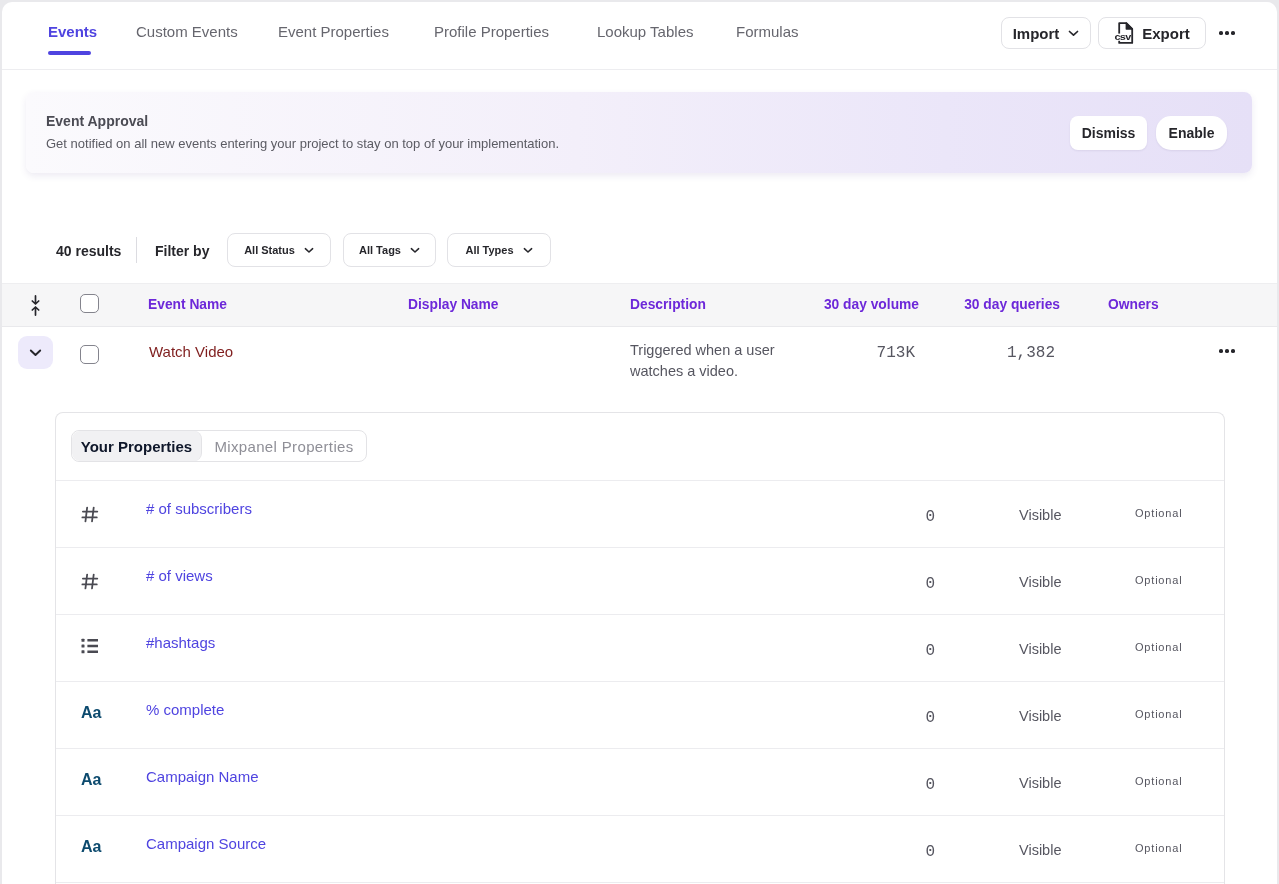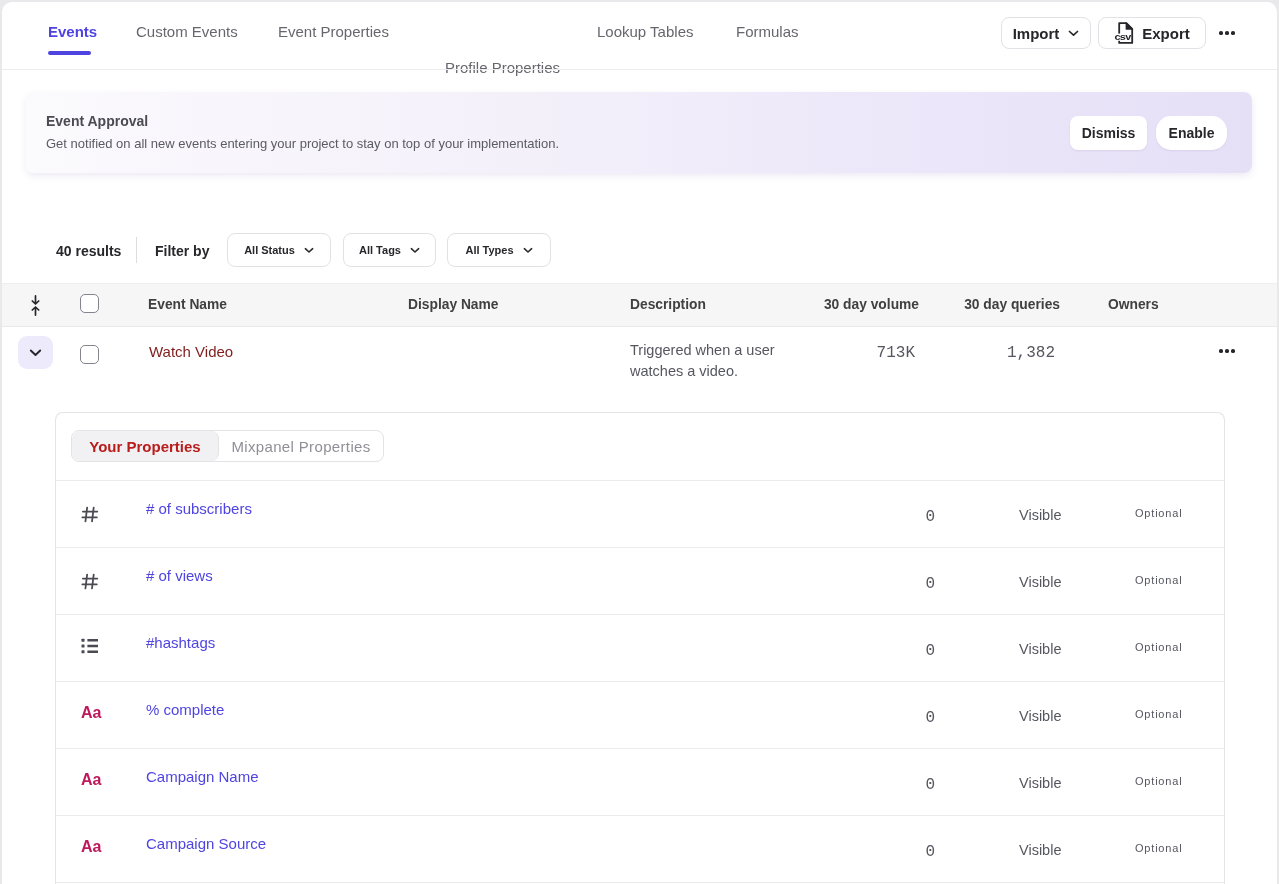--- a/index.html
+++ b/index.html
@@ -27,53 +27,53 @@
 
   
   .flabel { position:absolute; font-size:14px; font-weight:600; color:#26262b; top:243px; }
   .fbtn { top:233px; height:34px; font-size:11px; }
   .chev { display:inline-block; margin-left:9px; }
   .search { position:absolute; left:1076px; top:232px; width:184px; height:32px; border-radius:8px; background:#f4f4f6; display:flex; align-items:center; }
   .search span { color:#8f8f97; font-size:15px; margin-left:12px; }
 
   
   .thead { position:absolute; left:2px; top:283px; width:1275px; height:44px; background:#f6f6f7; border-top:1px solid #eeeef0; border-bottom:1px solid #e9e9ec; }
-  .th { position:absolute; top:297px; font-size:13.8px; font-weight:600; color:#404040; white-space:nowrap; }
+  .th { position:absolute; top:297px; font-size:13.8px; font-weight:600; color:#6d28d9; white-space:nowrap; }
   .checkbox { position:absolute; width:19px; height:19px; border:1.5px solid #84848d; border-radius:5px; background:#fff; }
 
   
   .expandbtn { position:absolute; left:18px; top:336px; width:35px; height:33px; background:#edeafb; border-radius:9px; display:flex; align-items:center; justify-content:center; }
   .link { color:#7f1d1d; text-decoration:none; }
   .mono { font-family:"Liberation Mono",monospace; color:#565660; }
   .dots { display:flex; gap:2.4px; align-items:center; }
   .dots i { width:3.7px; height:3.7px; border-radius:50%; background:#26262b; }
 
   
   .panel { position:absolute; left:55px; top:412px; width:1170px; height:500px; border:1px solid #e4e4e7; border-radius:8px 8px 0 0; border-bottom:none; background:#fff; }
   .seg { position:absolute; left:71px; top:430px; height:32px; display:flex; border:1px solid #e3e3e6; border-radius:8px; overflow:hidden; background:#fff; }
-  .seg .t1 { width:147px; background:#f1f1f3; color:#b91c1c; font-weight:600; font-size:15px; display:flex; align-items:center; justify-content:center; border-right:1px solid #e3e3e6;border-radius:8px; }
+  .seg .t1 { width:130px; background:#f1f1f3; color:#0f172a; font-weight:600; font-size:15px; display:flex; align-items:center; justify-content:center; border-right:1px solid #e3e3e6;border-radius:8px; }
   .seg .t2 { width:164px; color:#8f8f97; font-size:15px; letter-spacing:0.35px; display:flex; align-items:center; justify-content:center; }
   .sep { position:absolute; left:56px; width:1168px; height:1px; background:#ececef; }
   .pname { position:absolute; left:146px; font-size:15px; color:#4f44e0; white-space:nowrap; }
   .pnum { position:absolute; font-size:16px; right:344px; }
   .pvis { position:absolute; left:1019px; font-size:14.5px; color:#565660; }
   .popt { position:absolute; left:1116px; font-size:11px; color:#565660; letter-spacing:0.8px;margin-left:19px; }
   .picon { position:absolute; left:82px; }
-  .aa { font-size:16px; font-weight:600; color:#be185d; }
+  .aa { font-size:16px; font-weight:600; color:#0c4a6e; }
 </style>
 </head>
 <body>
 <div id="page">
   <div class="card"></div>
 
   <span class="navitem nav-active" style="left:48px;">Events</span>
   <div class="nav-underline"></div>
   <span class="navitem" style="left:136px;">Custom Events</span>
   <span class="navitem" style="left:278px;">Event Properties</span>
-  <span class="navitem" style="left:445px;margin-top:36px;">Profile Properties</span>
+  <span class="navitem" style="left:434px;">Profile Properties</span>
   <span class="navitem" style="left:597px;">Lookup Tables</span>
   <span class="navitem" style="left:736px;">Formulas</span>
   <div class="navline"></div>
 
   <div class="btn" style="left:1001px; top:17px; width:90px; height:32px;">Import
     <svg class="chev" width="11" height="7" viewBox="0 0 11 7">
         <path d="M1.5 1.5 L5.5 5.2 L9.5 1.5" fill="none" stroke="#26262b" stroke-width="1.7" stroke-linecap="round" stroke-linejoin="round"></path>
       </svg>
   </div>
   <div class="btn" style="left:1098px; top:17px; width:108px; height:32px;">

